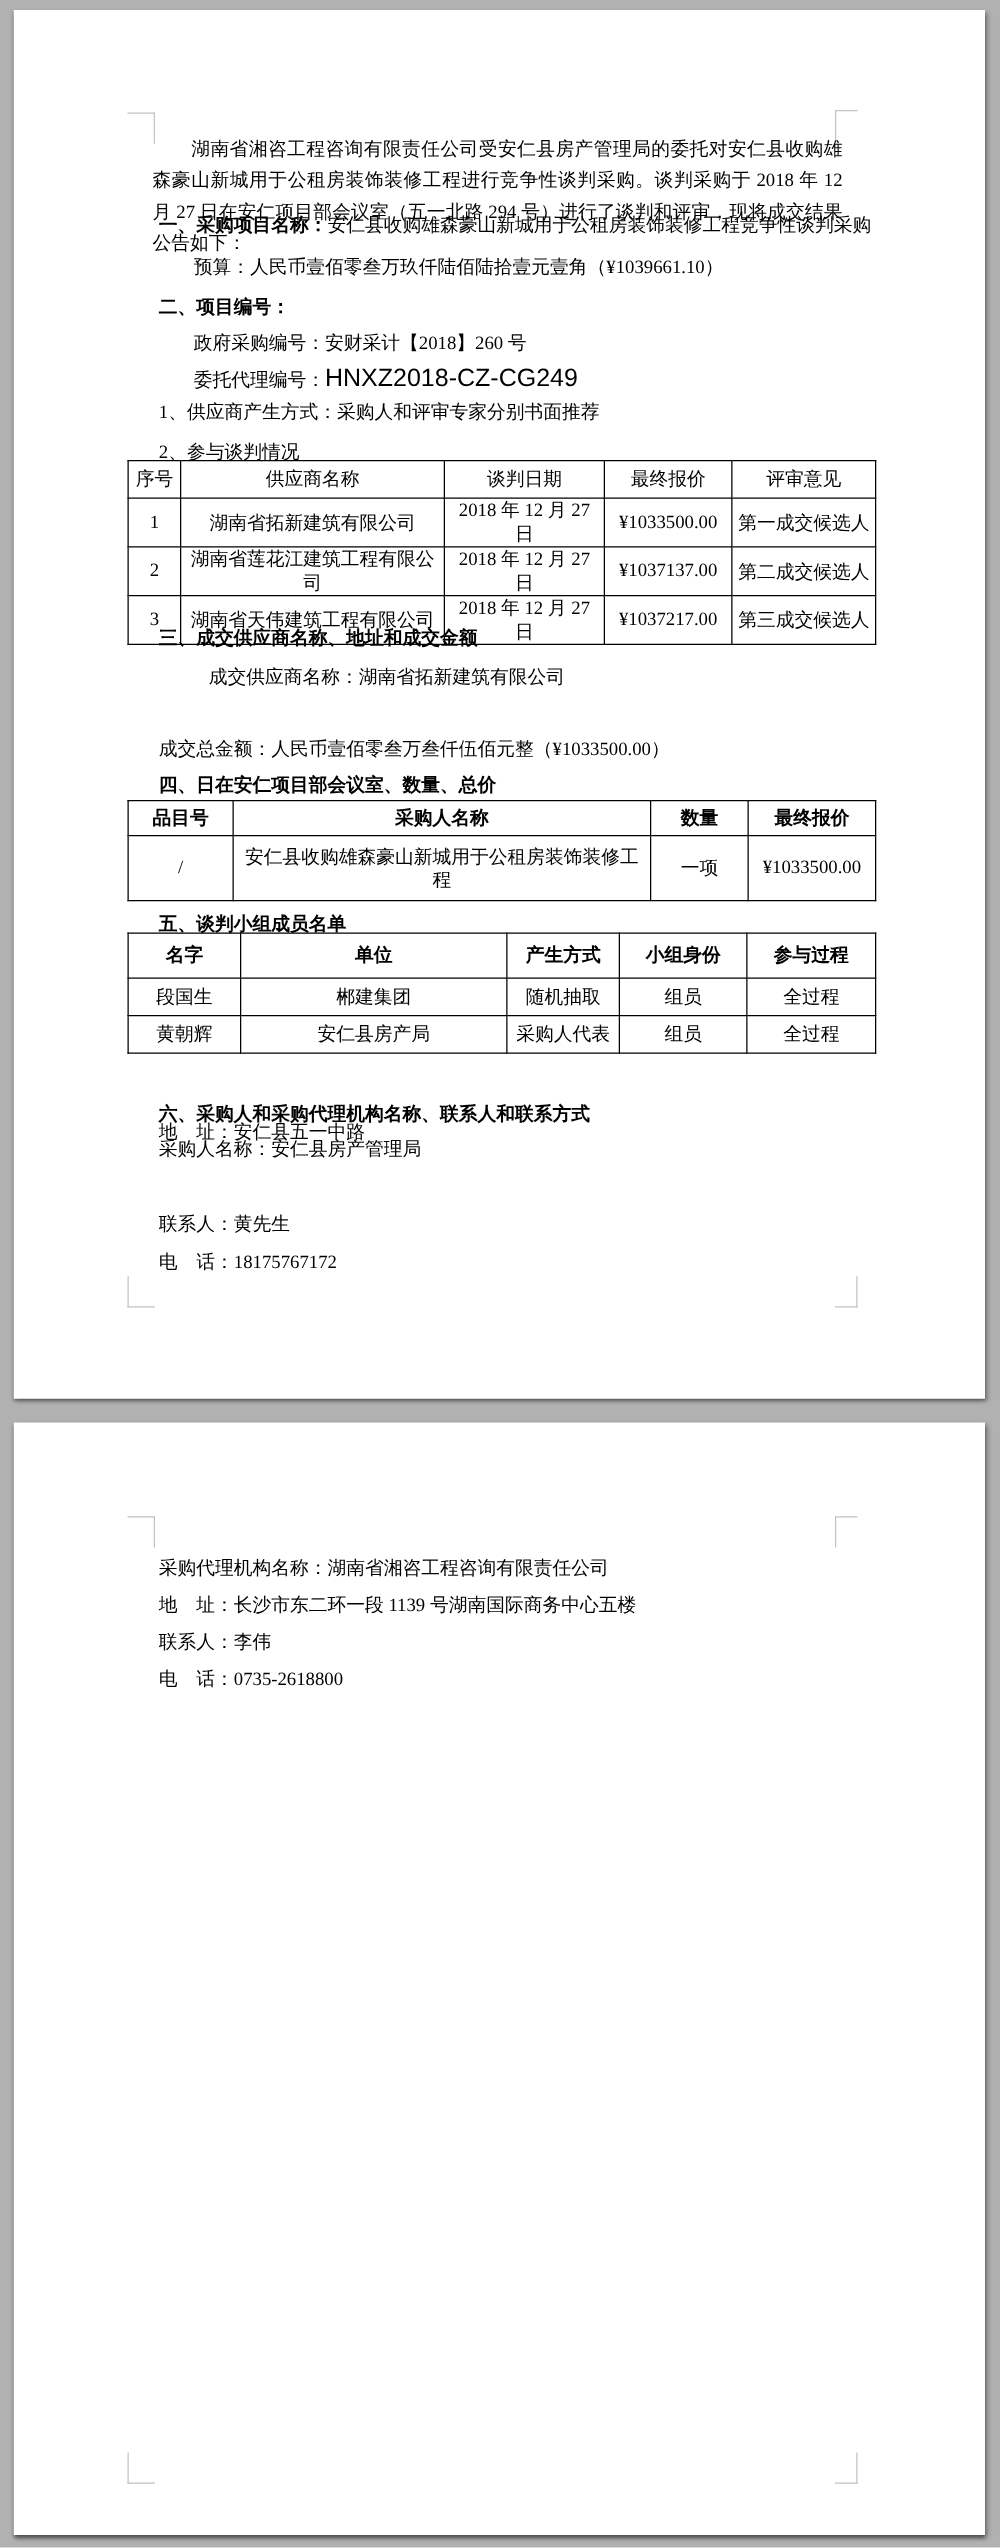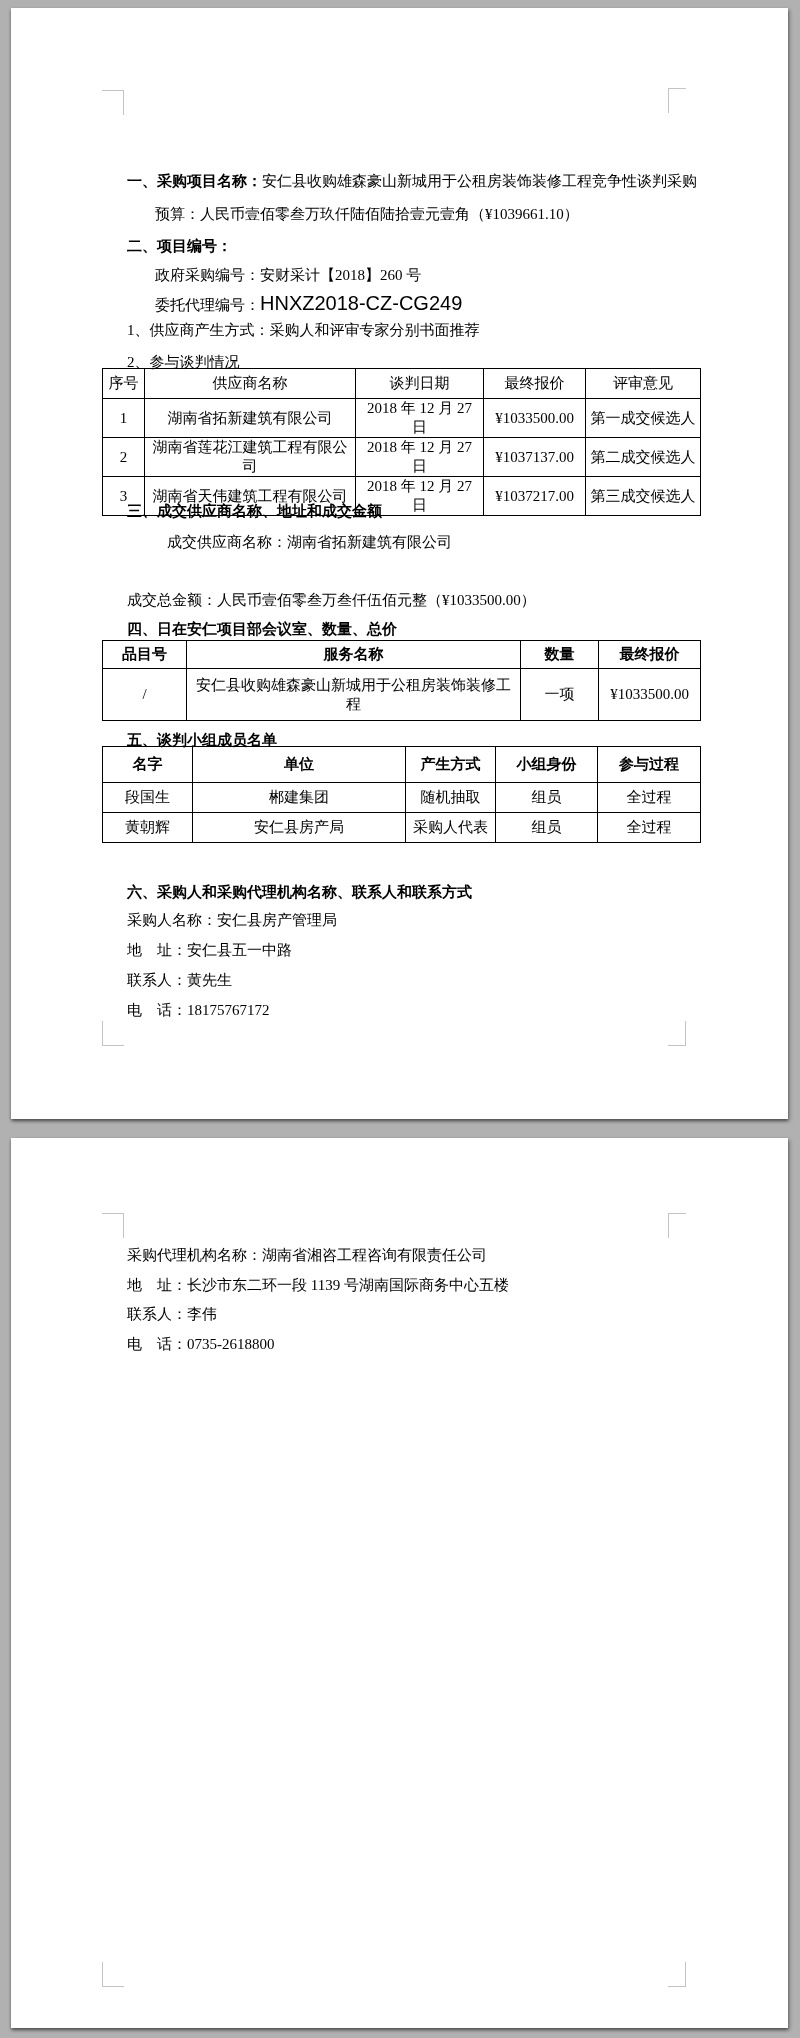--- a/index.html
+++ b/index.html
@@ -49,20 +49,21 @@
 </style>
 </head>
 <body>
 
 <div class="page" id="page1">
   <div class="mark mk-tl" style="left:91px;top:82px;"></div>
   <div class="mark mk-tr" style="left:657px;top:80px;"></div>
   <div class="mark mk-bl" style="left:91px;top:1013px;"></div>
   <div class="mark mk-br" style="left:657px;top:1013px;"></div>
 
+  <p class="intro">湖南省湘咨工程咨询有限责任公司受安仁县房产管理局的委托对安仁县收购雄森豪山新城用于公租房装饰装修工程进行竞争性谈判采购。谈判采购于 2018 年 12 月 27 日在安仁项目部会议室（五一北路 294 号）进行了谈判和评审，现将成交结果公告如下：</p>
 
   <div class="line" style="top:163px;"><span class="heading">一、采购项目名称：</span><span>安仁县收购雄森豪山新城用于公租房装饰装修工程竞争性谈判采购</span></div>
   <div class="line sub" style="top:196px;">预算：人民币壹佰零叁万玖仟陆佰陆拾壹元壹角（¥1039661.10）</div>
 
   <div class="line heading" style="top:228px;">二、项目编号：</div>
   <div class="line sub" style="top:257px;">政府采购编号：安财采计【2018】260 号</div>
   <div class="line sub" style="top:285px;"><span>委托代理编号：</span><span class="mono-code">HNXZ2018-CZ-CG249</span></div>
   <div class="line" style="top:312px;">1、供应商产生方式：采购人和评审专家分别书面推荐</div>
   <div class="line" style="top:344px;">2、参与谈判情况</div>
 
@@ -115,21 +116,21 @@
   <table id="table2">
     <colgroup>
         <col style="width:84px">
         <col style="width:334px">
         <col style="width:78px">
         <col style="width:102px">
       </colgroup>
     <tbody>
         <tr class="hd">
       <th class="heading">品目号</th>
-      <th class="heading">服务名称</th>
+      <th class="heading">采购人名称</th>
       <th class="heading">数量</th>
       <th class="heading">最终报价</th>
     </tr>
     <tr class="bd">
       <td>/</td>
       <td>安仁县收购雄森豪山新城用于公租房装饰装修工程</td>
       <td>一项</td>
       <td>¥1033500.00</td>
     </tr>
   </tbody>
@@ -165,21 +166,21 @@
       <td>安仁县房产局</td>
       <td>采购人代表</td>
       <td>组员</td>
       <td>全过程</td>
     </tr>
   </tbody>
     </table>
 
   <div class="line heading" style="top:874px;text-align:right;">六、采购人和采购代理机构名称、联系人和联系方式</div>
   <div class="line" style="top:902px;">采购人名称：安仁县房产管理局</div>
-  <div class="line" style="top:932px;text-align:center;">地　址：安仁县五一中路</div>
+  <div class="line" style="top:888px;text-align:center;">地　址：安仁县五一中路</div>
   <div class="line" style="top:962px;">联系人：黄先生</div>
   <div class="line" style="top:992px;">电　话：18175767172</div>
 </div>
 
 <div class="page" id="page2">
   <div class="mark mk-tl" style="left:91px;top:75px;"></div>
   <div class="mark mk-tr" style="left:657px;top:75px;"></div>
   <div class="mark mk-bl" style="left:91px;top:824px;"></div>
   <div class="mark mk-br" style="left:657px;top:824px;"></div>
 

